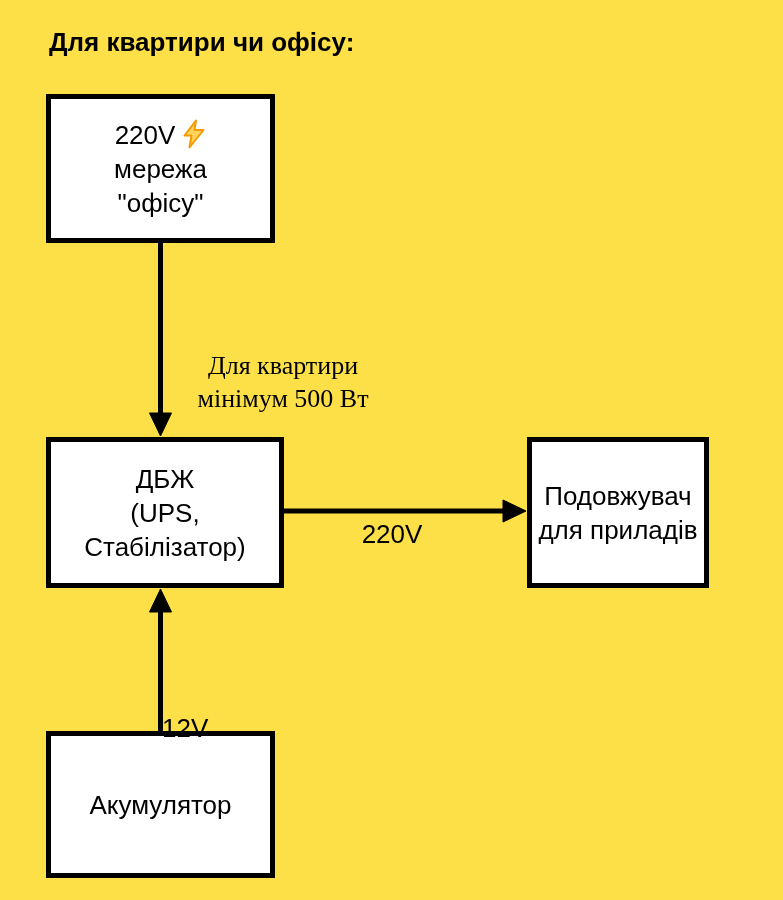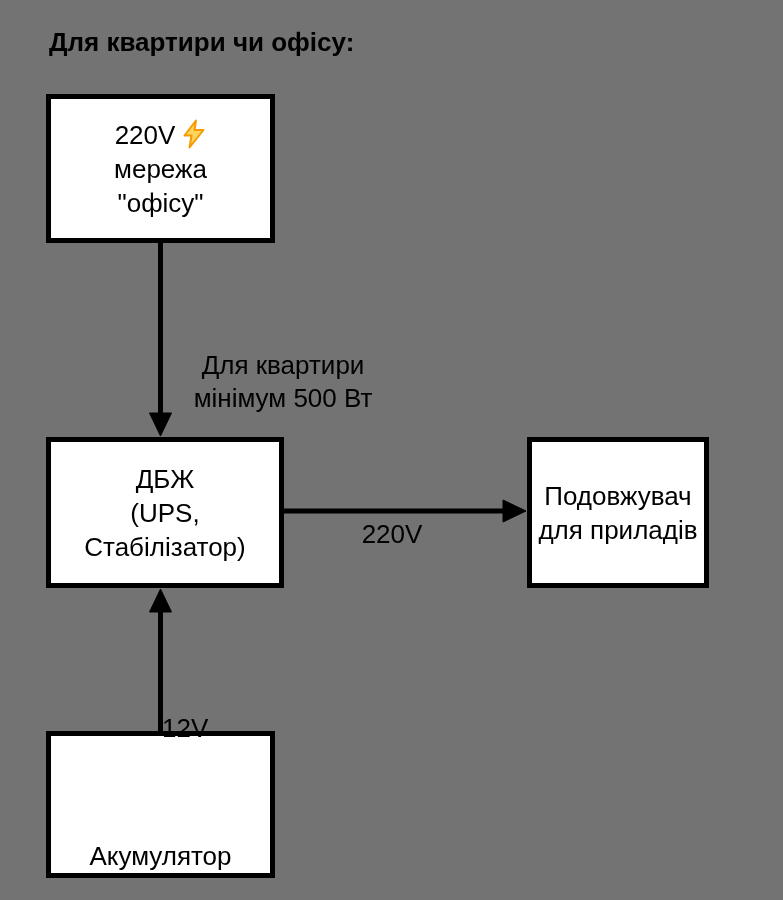--- a/index.html
+++ b/index.html
@@ -4,21 +4,21 @@
 <style>
   html, body {
     margin: 0;
     padding: 0;
     background: #ffffff;
   }
   .canvas {
     position: relative;
     width: 783px;
     height: 900px;
-    background: #737373;
+    background: #fde047;
     font-family: "Liberation Sans", sans-serif;
     color: #000000;
     overflow: hidden;
   }
   .title {
     position: absolute;
     left: 49px;
     top: 27px;
     font-size: 26px;
     font-weight: bold;
@@ -33,41 +33,41 @@
     flex-direction: column;
     align-items: center;
     justify-content: center;
     text-align: center;
     font-size: 26px;
     line-height: 34px;
   }
   .node-input    { left: 46px;  top: 94px;  width: 229px; height: 149px; }
   .node-ups      { left: 46px;  top: 437px; width: 238px; height: 151px; }
   .node-ext      { left: 527px; top: 437px; width: 182px; height: 151px; }
-  .node-battery  { left: 46px;  top: 731px; width: 229px; height: 147px; justify-content: flex-end; }
+  .node-battery  { left: 46px;  top: 731px; width: 229px; height: 147px; }
   .multiline { white-space: pre-line; }
   .first-line {
     display: flex;
     align-items: center;
     justify-content: center;
     gap: 7px;
   }
   .bolt-icon {
     display: inline-block;
     width: 24px;
     height: 30px;
     margin-top: -2px;
   }
   .edge-label {
     position: absolute;
     font-size: 26px;
     line-height: 33px;
     text-align: center;
   }
-  .label-min-power { left: 178px; top: 349px; width: 210px; }
+  .label-min-power { left: 178px; top: 349px; width: 210px; font-family: Liberation Serif, serif; }
   .label-220v      { left: 357px; top: 518px; width: 70px; }
   .label-12v       { left: 162px; top: 712px; text-align: center; }
   .connectors {
     position: absolute;
     left: 0;
     top: 0;
     width: 783px;
     height: 900px;
     pointer-events: none;
   }

